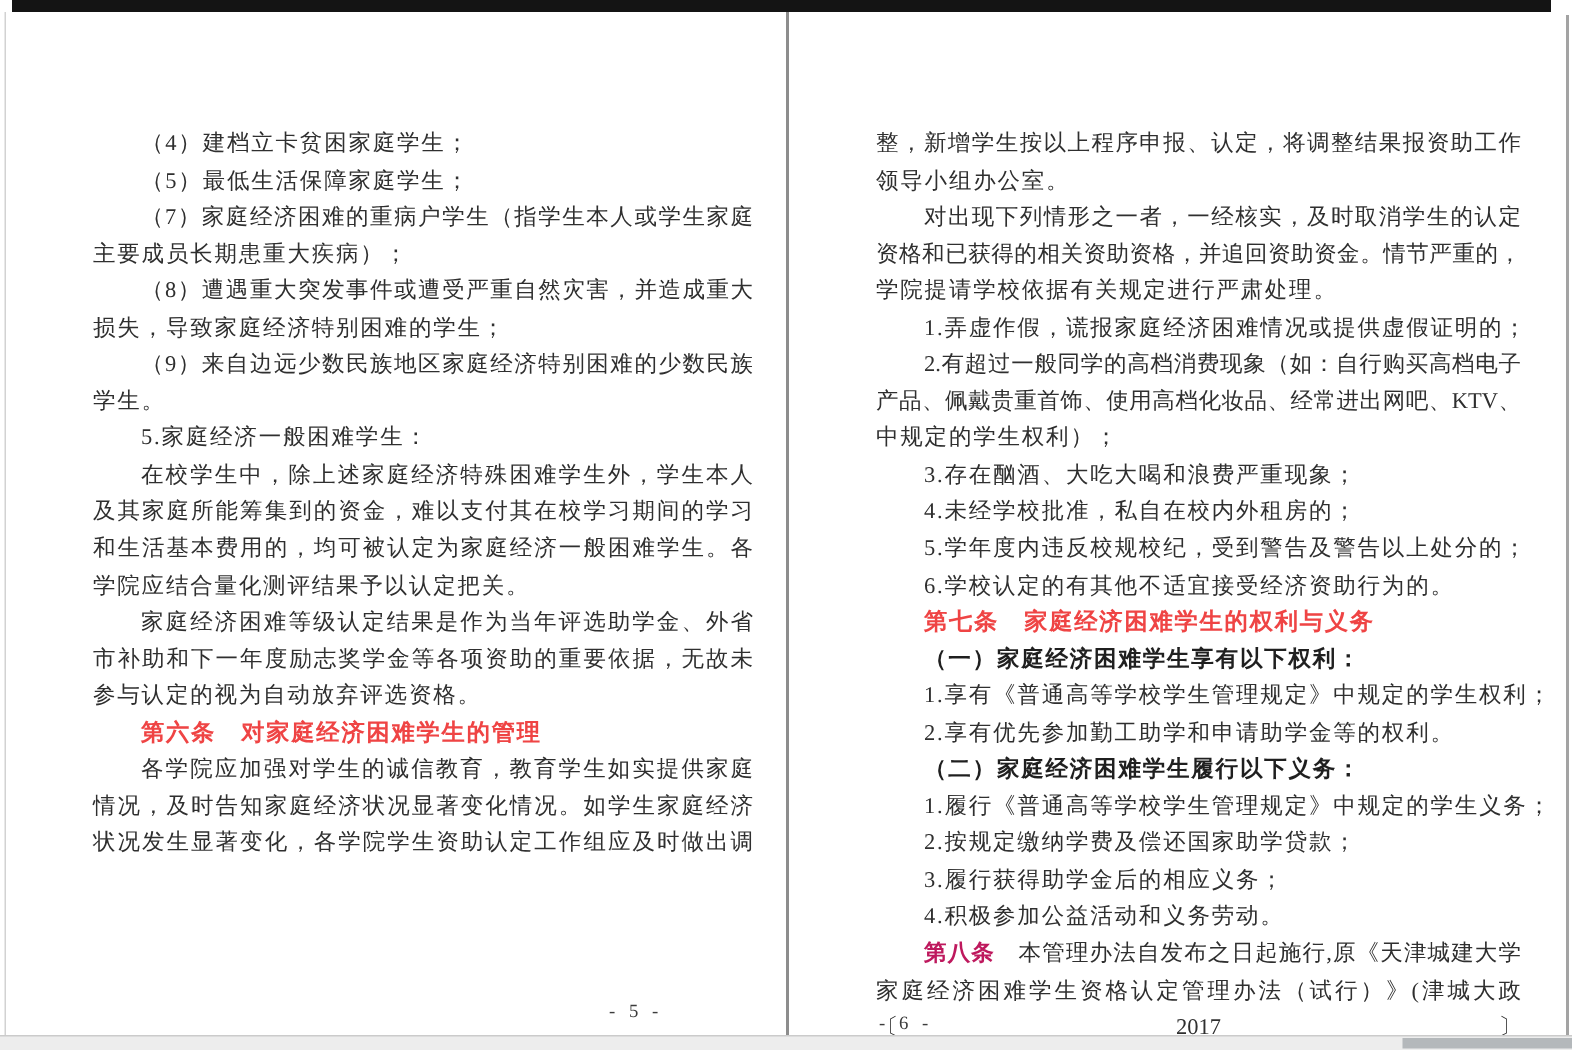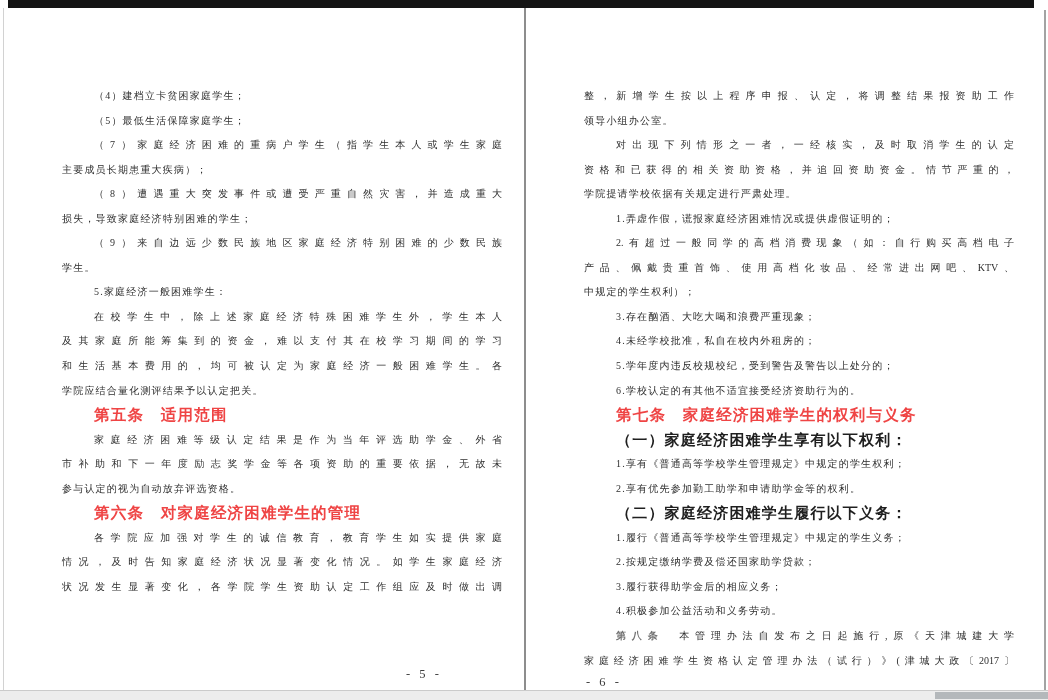--- a/index.html
+++ b/index.html
@@ -27,41 +27,41 @@
     background:#a3a3a3;
   }
   .text-block{
     position:absolute;top:84px;
     color:#2f2f2f;
   }
   .text-block.left{left:62px;width:440px;}
   .text-block.right{left:584px;width:430px;}
   .line{
     height:24.55px;line-height:24.55px;
-    font-size:10px;
+    font-size:15px;
     letter-spacing:1.2px;
     white-space:nowrap;
   }
   .line.justify{
     text-align:justify;
     text-align-last:justify;
     letter-spacing:0;
     white-space:normal;
   }
   .line.indent{padding-left:32px;}
   .line.heading{
     font-family:"Liberation Sans","DejaVu Sans",sans-serif;
     font-weight:700;color:#ef4444;font-size:15.5px;
   }
   .line.kai{
     font-weight:700;color:#1f1f1f;font-size:15px;
   }
   .heading-inline{
     font-family:"Liberation Sans","DejaVu Sans",sans-serif;
-    font-weight:700;color:#737373;
+    font-weight:700;color:#be185d;
   }
   .page-number{
     position:absolute;
     font-size:12.5px;color:#3c3c3c;
     letter-spacing:3px;
     font-family:"Liberation Serif","DejaVu Serif",serif;
   }
   .page-number.left{left:406px;top:667px;}
   .page-number.right{left:586px;top:675px;}
   .scroll-track{
@@ -89,21 +89,20 @@
       <div class="line">主要成员长期患重大疾病）；</div>
       <div class="line indent justify">（8）遭遇重大突发事件或遭受严重自然灾害，并造成重大</div>
       <div class="line">损失，导致家庭经济特别困难的学生；</div>
       <div class="line indent justify">（9）来自边远少数民族地区家庭经济特别困难的少数民族</div>
       <div class="line">学生。</div>
       <div class="line indent">5.家庭经济一般困难学生：</div>
       <div class="line indent justify">在校学生中，除上述家庭经济特殊困难学生外，学生本人</div>
       <div class="line justify">及其家庭所能筹集到的资金，难以支付其在校学习期间的学习</div>
       <div class="line justify">和生活基本费用的，均可被认定为家庭经济一般困难学生。各</div>
       <div class="line">学院应结合量化测评结果予以认定把关。</div>
-      <div class="line indent heading">第五条　适用范围</div>
       <div class="line indent justify">家庭经济困难等级认定结果是作为当年评选助学金、外省</div>
       <div class="line justify">市补助和下一年度励志奖学金等各项资助的重要依据，无故未</div>
       <div class="line">参与认定的视为自动放弃评选资格。</div>
       <div class="line indent heading">第六条　对家庭经济困难学生的管理</div>
       <div class="line indent justify">各学院应加强对学生的诚信教育，教育学生如实提供家庭</div>
       <div class="line justify">情况，及时告知家庭经济状况显著变化情况。如学生家庭经济</div>
       <div class="line justify">状况发生显著变化，各学院学生资助认定工作组应及时做出调</div>
     </div>
   <div class="text-block right">
       <div class="line justify">整，新增学生按以上程序申报、认定，将调整结果报资助工作</div>

